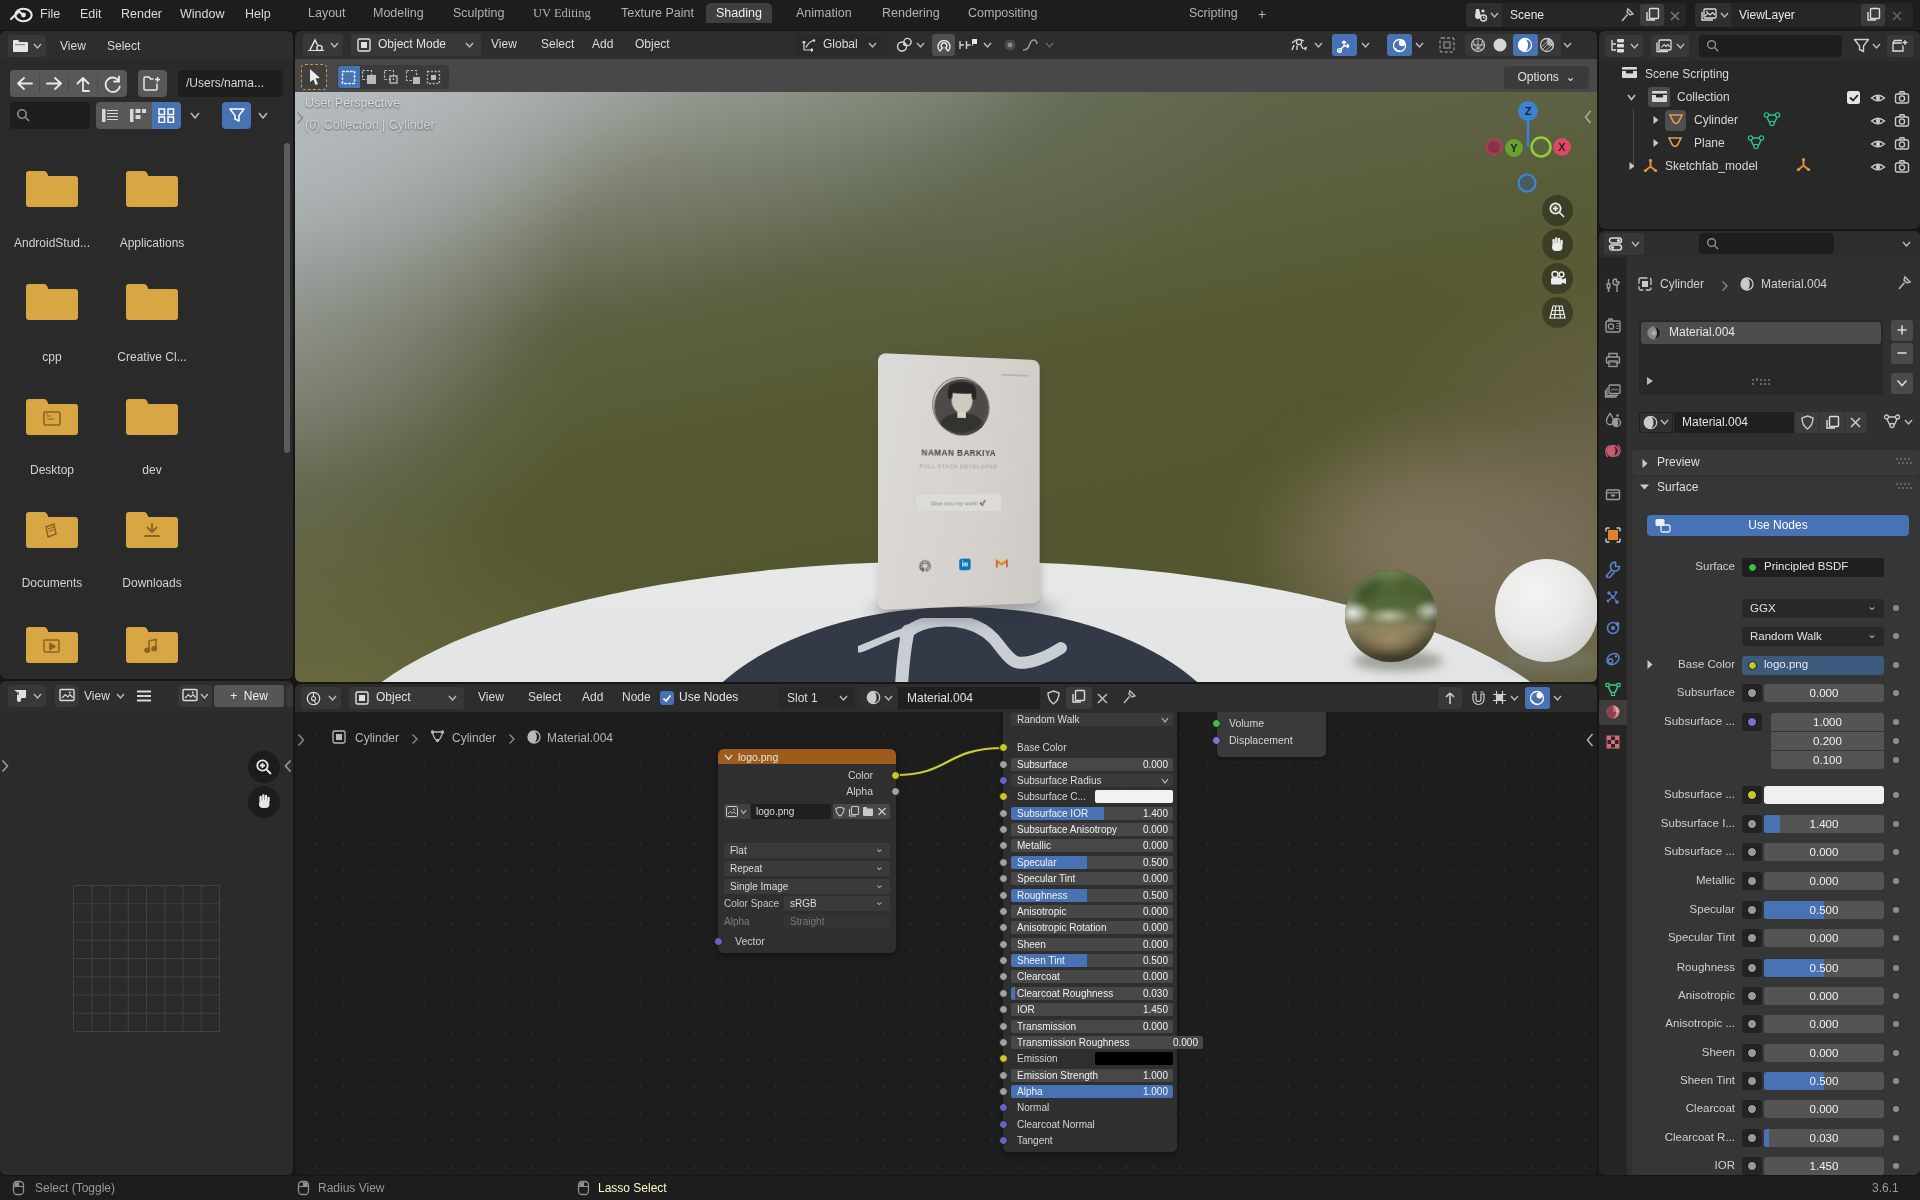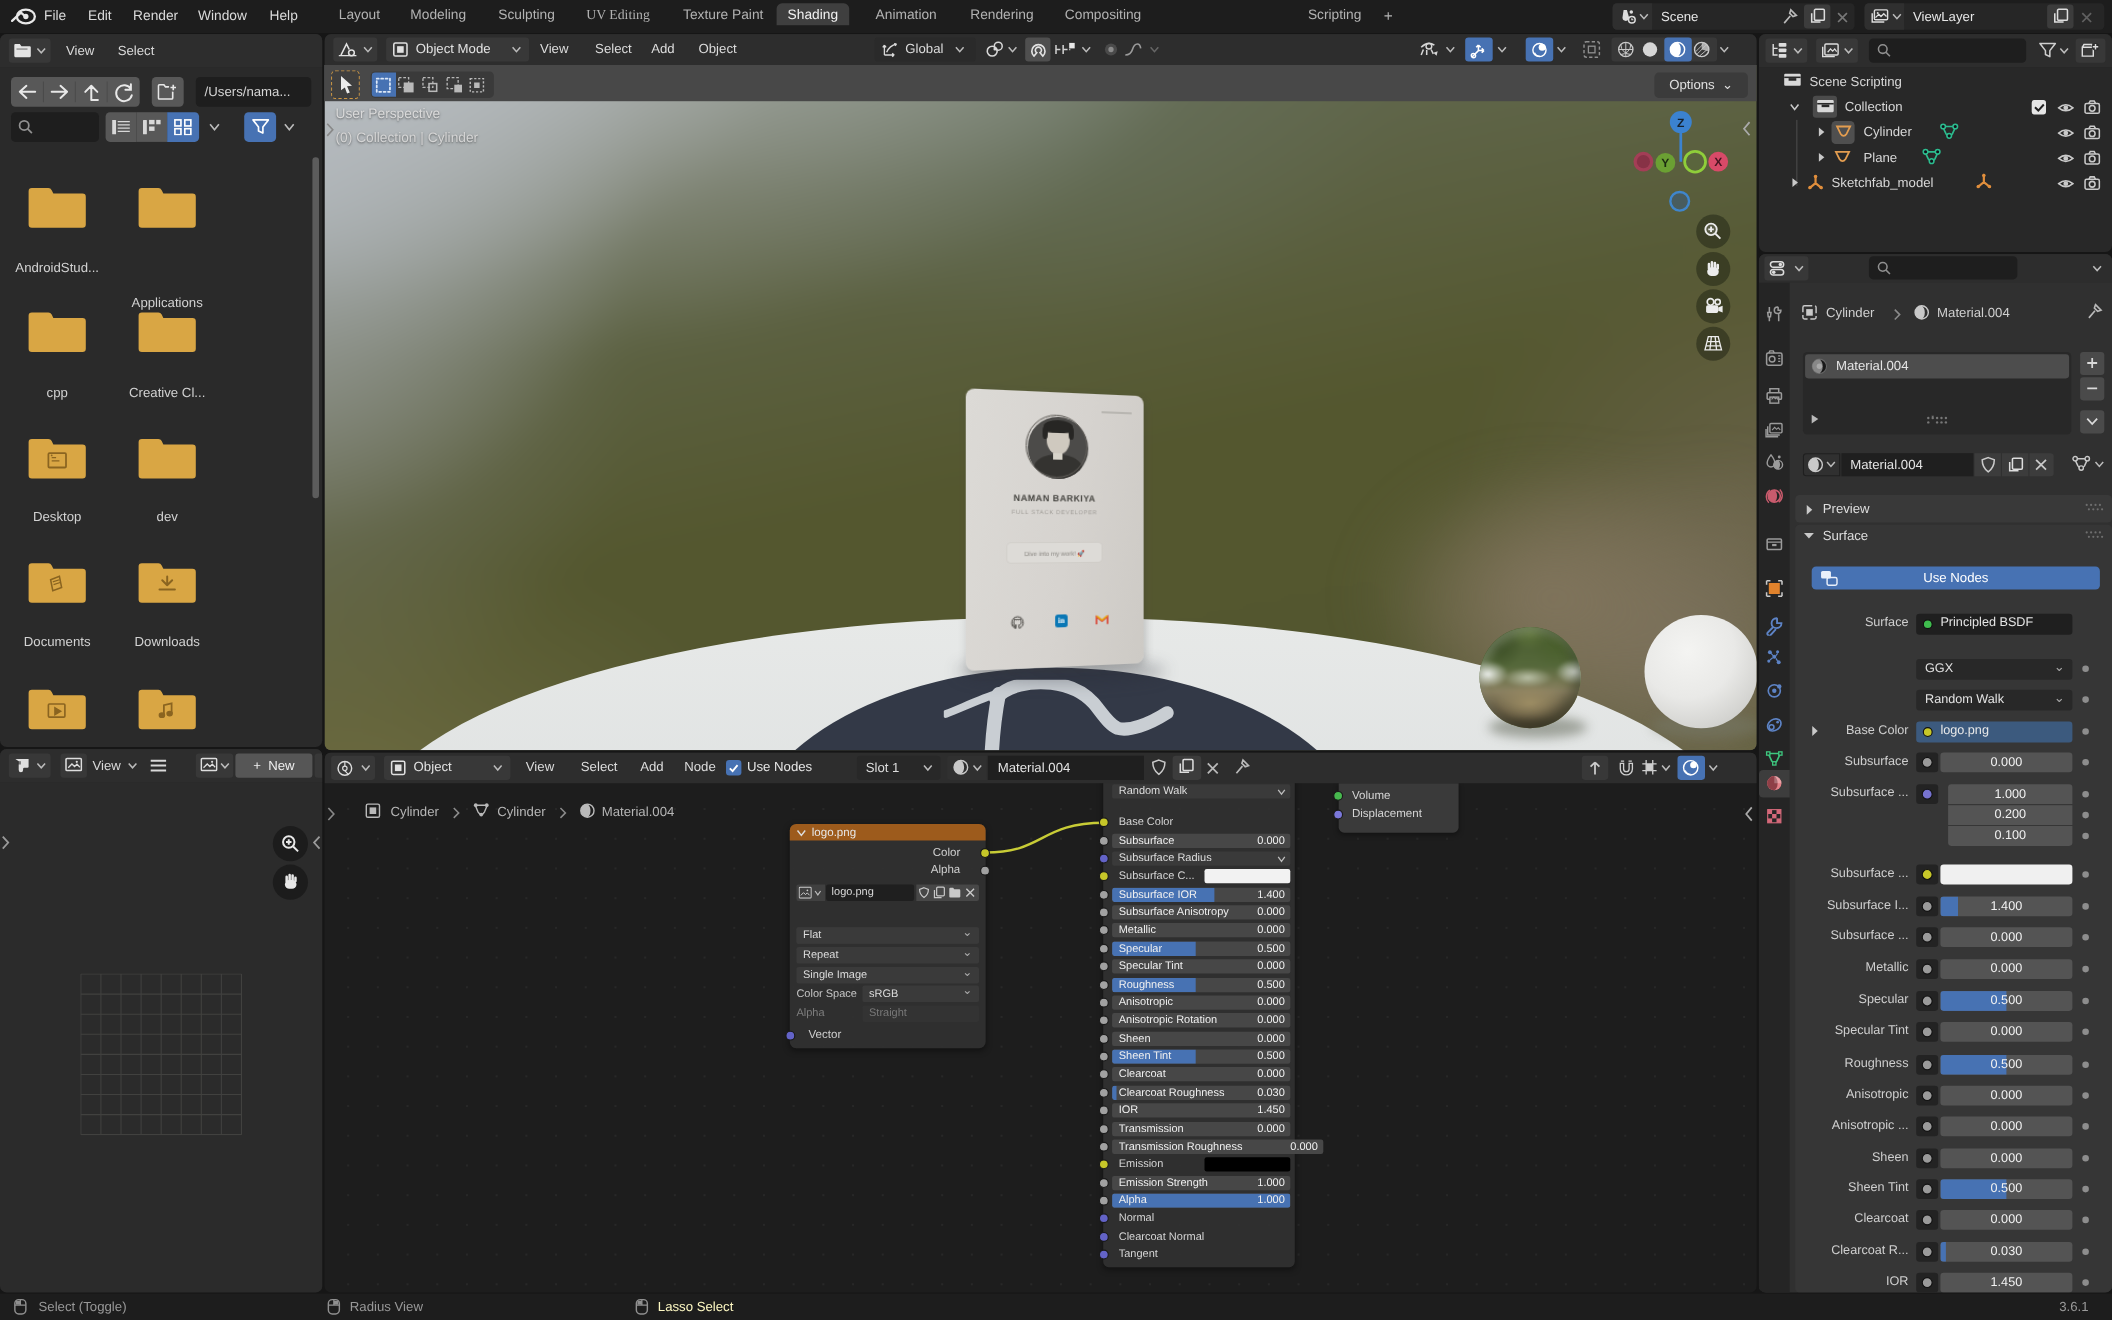--- a/index.html
+++ b/index.html
@@ -188,21 +188,21 @@
         <path d="M1 1 L5 6 L9 1" stroke="#bbb" stroke-width="1.5" fill="none"></path>
       </svg>
 
   <div class="fold" style="left:24px;top:136px;"><svg width="56" height="42" viewBox="0 0 56 42">
           <path class="fp" d="M2 7 Q2 4 5 4 L20 4 Q22 4 23 6 L24.5 9 L51 9 Q54 9 54 12 L54 37 Q54 40 51 40 L5 40 Q2 40 2 37 Z"></path>
         </svg></div>
   <div class="fold" style="left:124px;top:136px;"><svg width="56" height="42" viewBox="0 0 56 42">
           <path class="fp" d="M2 7 Q2 4 5 4 L20 4 Q22 4 23 6 L24.5 9 L51 9 Q54 9 54 12 L54 37 Q54 40 51 40 L5 40 Q2 40 2 37 Z"></path>
         </svg></div>
   <div class="flab" style="left:0px;top:205px;">AndroidStud...</div>
-  <div class="flab" style="left:100px;top:205px;margin-top:32px;">Applications</div>
+  <div class="flab" style="left:100px;top:205px;">Applications</div>
   <div class="fold" style="left:24px;top:249px;"><svg width="56" height="42" viewBox="0 0 56 42">
           <path class="fp" d="M2 7 Q2 4 5 4 L20 4 Q22 4 23 6 L24.5 9 L51 9 Q54 9 54 12 L54 37 Q54 40 51 40 L5 40 Q2 40 2 37 Z"></path>
         </svg></div>
   <div class="fold" style="left:124px;top:249px;"><svg width="56" height="42" viewBox="0 0 56 42">
           <path class="fp" d="M2 7 Q2 4 5 4 L20 4 Q22 4 23 6 L24.5 9 L51 9 Q54 9 54 12 L54 37 Q54 40 51 40 L5 40 Q2 40 2 37 Z"></path>
         </svg></div>
   <div class="flab" style="left:0px;top:319px;">cpp</div>
   <div class="flab" style="left:100px;top:319px;">Creative Cl...</div>
   <div class="fold" style="left:24px;top:364px;"><svg width="56" height="42" viewBox="0 0 56 42">
           <path class="fp" d="M2 7 Q2 4 5 4 L20 4 Q22 4 23 6 L24.5 9 L51 9 Q54 9 54 12 L54 37 Q54 40 51 40 L5 40 Q2 40 2 37 Z"></path>

